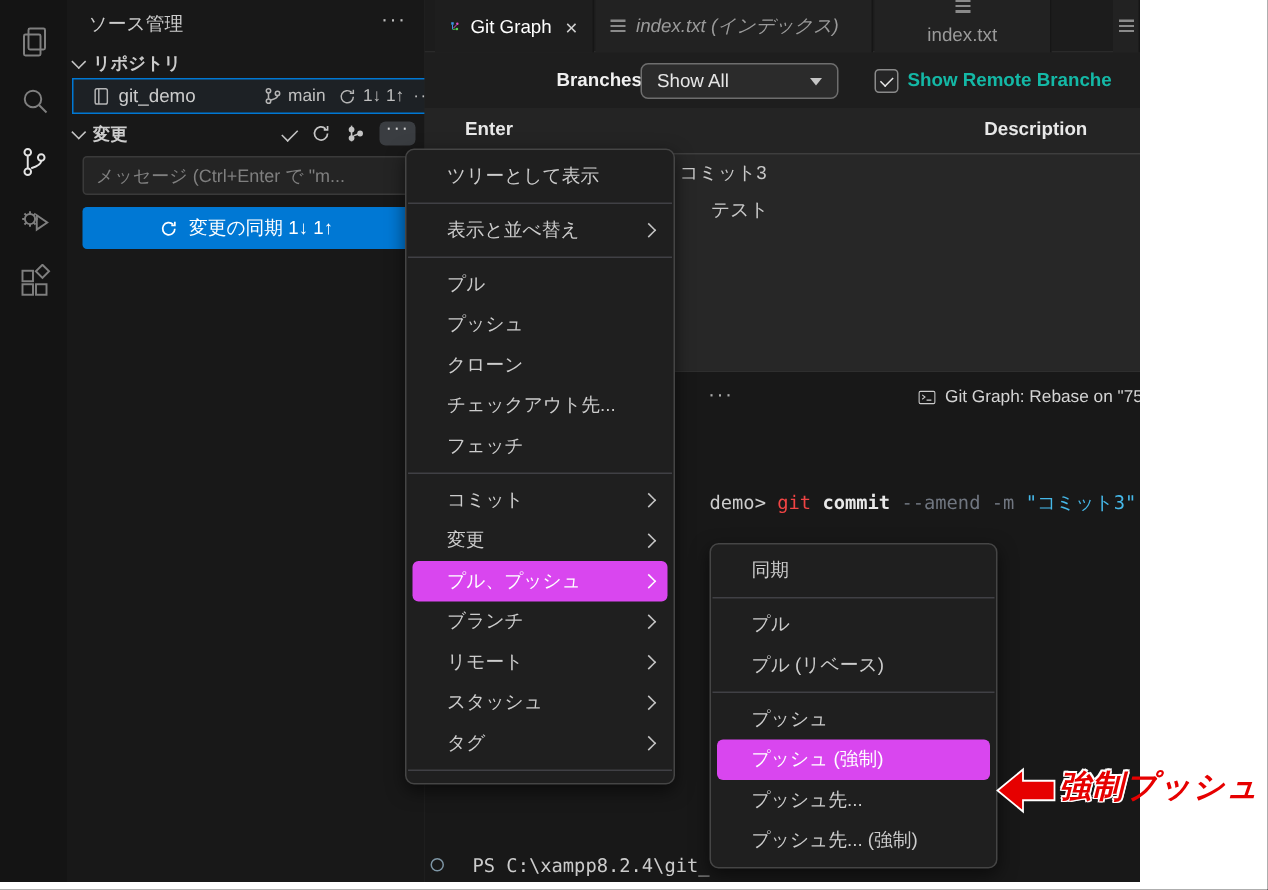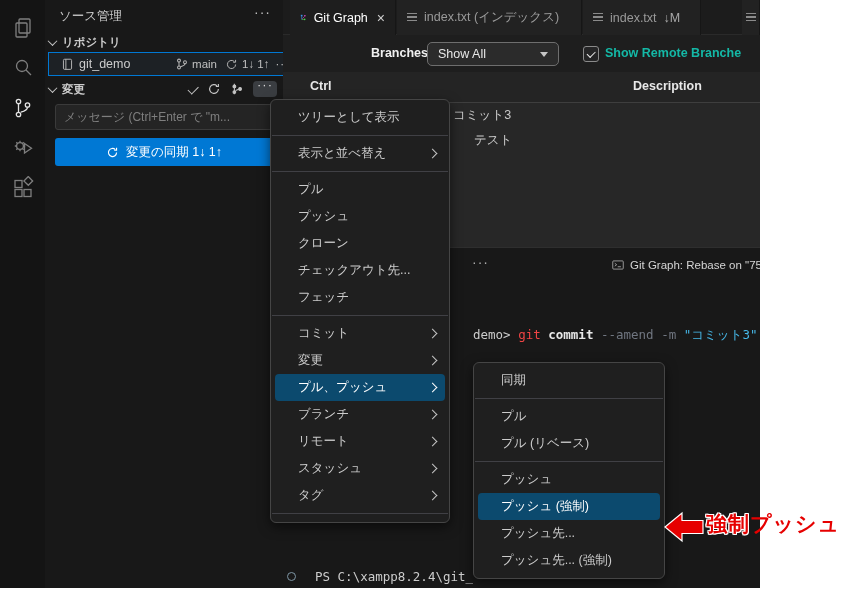--- a/index.html
+++ b/index.html
@@ -48,21 +48,21 @@
   .gg-select{position:absolute;left:144px;top:7px;width:132px;height:24px;background:#2b2b2b;border:1px solid #6e6e6e;border-radius:5px;
              color:#e6e6e6;font-size:12.5px;display:flex;align-items:center;padding:0 10px;box-sizing:border-box;cursor:pointer;}
   .caret{position:absolute;right:10px;top:9px;width:0;height:0;border-left:4px solid transparent;border-right:4px solid transparent;border-top:5px solid #c5c5c5;}
   .gg-check{position:absolute;left:300px;top:11px;width:14px;height:14px;border:1px solid #8a8a8a;border-radius:3px;background:#252526;
             display:flex;align-items:center;justify-content:center;cursor:pointer;}
   .gg-check .tick{width:7px;height:3.5px;border-color:#e8e8e8;margin-top:-2px;}
   .gg-checklabel{position:absolute;left:322px;top:11px;font-size:12.5px;font-weight:bold;color:#14b8a6;white-space:nowrap;text-align:center;}
   .gg-header{position:absolute;left:0;top:72px;width:477px;height:31px;background:#242424;border-bottom:1px solid #3e3e3e;box-sizing:border-box;
              font-size:12.5px;font-weight:bold;color:#e8e8e8;}
   .gg-colgraph{position:absolute;left:27px;top:7px;}
-  .gg-coldesc{position:absolute;left:350px;top:7px;width:115px;text-align:left;}
+  .gg-coldesc{position:absolute;left:350px;top:7px;width:115px;text-align:center;}
   .gg-row{position:absolute;width:477px;height:25px;color:#c8c8c8;font-size:12.5px;line-height:25px;}
 
   
   .panel{position:absolute;left:0;top:247px;width:477px;height:341px;background:#181818;border-top:1px solid #2e2e2e;box-sizing:border-box;}
   .panel-more{position:absolute;left:189px;top:6px;color:#ababab;font-size:14px;letter-spacing:1px;cursor:pointer;}
   .term-tab{position:absolute;left:328px;top:8px;width:149px;height:18px;display:flex;align-items:center;gap:5px;color:#d4d4d4;
             font-size:11.5px;white-space:nowrap;overflow:hidden;cursor:pointer;}
   .term-tab svg{flex:none;stroke:#cccccc;fill:none;stroke-width:1.2;}
   .mono{font-family:"DejaVu Sans Mono","Liberation Mono",monospace;font-size:12.5px;line-height:18px;color:#cccccc;white-space:pre;}
   .cmd-block{position:absolute;left:190px;top:42px;}
@@ -71,21 +71,21 @@
   .tbullet{display:inline-block;width:7px;height:7px;border:1.5px solid #7e96a5;border-radius:50%;margin-right:5px;flex:none;}
   .c-cmd{color:#ef4444;}
   .c-sub{color:#e8e8e8;font-weight:bold;}
   .c-opt{color:#707680;}
   .c-str{color:#46b8e8;}
 
   
   .menu{position:absolute;background:#1f1f1f;border:1px solid #454545;border-radius:6px;box-shadow:0 4px 12px rgba(0,0,0,.55);
         padding:4px 0;box-sizing:border-box;z-index:10;}
   .mi{position:relative;height:27px;line-height:27px;padding:0 26px 0 27px;font-size:12.5px;color:#cccccc;cursor:pointer;white-space:nowrap;}
-  .mi.hl{background:#0c4a6e;color:#ffffff;border-radius:4px;margin:0 4px;padding-left:23px;}
+  .mi.hl{background:#d946ef;color:#ffffff;border-radius:4px;margin:0 4px;padding-left:23px;}
   .mi-arrow{position:absolute;right:13px;top:10px;width:6px;height:6px;border-right:1.3px solid #c5c5c5;border-top:1.3px solid #c5c5c5;transform:rotate(45deg);}
   .mi.hl .mi-arrow{border-color:#ffffff;right:9px;}
   .msep{height:1px;background:#404045;margin:4px 1px;}
 
   
   .anno-arrow{position:absolute;left:664px;top:511px;z-index:20;}
   .anno-text{position:absolute;left:706px;top:510px;z-index:20;font-size:21px;font-weight:bold;letter-spacing:1px;white-space:nowrap;}
   .anno-outline{text-shadow:-1px -1px 0 #fff,1px -1px 0 #fff,-1px 1px 0 #fff,1px 1px 0 #fff,0 1px 0 #fff,0 -1px 0 #fff,1px 0 0 #fff,-1px 0 0 #fff;}
 </style>
 </head>
@@ -202,25 +202,25 @@
             <rect x="2" y="1.5" width="4" height="4" fill="#3d95e8"></rect>
             <line x1="4" y1="5.5" x2="4" y2="13" stroke="#3d95e8" stroke-width="1.6"></line>
             <circle cx="11.8" cy="3.8" r="2" fill="#e14cc8"></circle>
             <line x1="10.8" y1="5.6" x2="5.5" y2="11" stroke="#e14cc8" stroke-width="1.5"></line>
             <circle cx="11.2" cy="12.6" r="2" fill="#52d053"></circle>
             <line x1="4.6" y1="13" x2="9.2" y2="12.7" stroke="#52d053" stroke-width="1.5"></line>
           </svg>
           <span>Git Graph</span>
           <span class="tab-close">×</span>
         </div>
-        <div class="tab" style="left:114px;width:185px;">
+        <div class="tab" style="left:114px;width:185px;font-style:italic;">
           <span class="filelines"></span>
           <span>index.txt (インデックス)</span>
         </div>
-        <div class="tab" style="left:300px;width:118px;">
+        <div class="tab" style="left:300px;width:118px;flex-direction:column;">
           <span class="filelines"></span>
           <span>index.txt</span>
           <span style="color:#a8a8a8;">↓M</span>
         </div>
         <div class="tab" style="left:459px;width:18px;padding:0 4px;">
           <span class="filelines"></span>
         </div>
       </div>
 
       <div class="gg-toolbar">
@@ -229,21 +229,21 @@
           <span>Show All</span>
           <span class="caret"></span>
         </div>
         <div class="gg-check">
           <span class="tick"></span>
         </div>
         <span class="gg-checklabel">Show Remote Branche</span>
       </div>
 
       <div class="gg-header">
-        <span class="gg-colgraph">Ctrl</span>
+        <span class="gg-colgraph">Enter</span>
         <span class="gg-coldesc">Description</span>
       </div>
 
       <div class="gg-row" style="top:103px;">
         <span style="position:absolute;left:170px;">コミット3</span>
       </div>
       <div class="gg-row" style="top:128px;">
         <span style="position:absolute;left:191px;">テスト</span>
       </div>
 
@@ -304,16 +304,16 @@
       <div class="mi"><span>プッシュ</span></div>
       <div class="mi hl"><span>プッシュ (強制)</span></div>
       <div class="mi"><span>プッシュ先...</span></div>
       <div class="mi"><span>プッシュ先... (強制)</span></div>
     </div>
   </div>
 
   <svg class="anno-arrow" width="40" height="32" viewBox="0 0 40 32">
     <polygon points="1,16 18,2 18,9.5 39,9.5 39,22.5 18,22.5 18,30" fill="#e60000" stroke="#ffffff" stroke-width="1.2"></polygon>
   </svg>
-  <div class="anno-text" style="color:#e60000;">
+  <div class="anno-text" style="color:#e60000;font-style:italic;">
     <span class="anno-outline">強制</span><span>プッシュ</span>
   </div>
 </div>
 
 </body></html>

